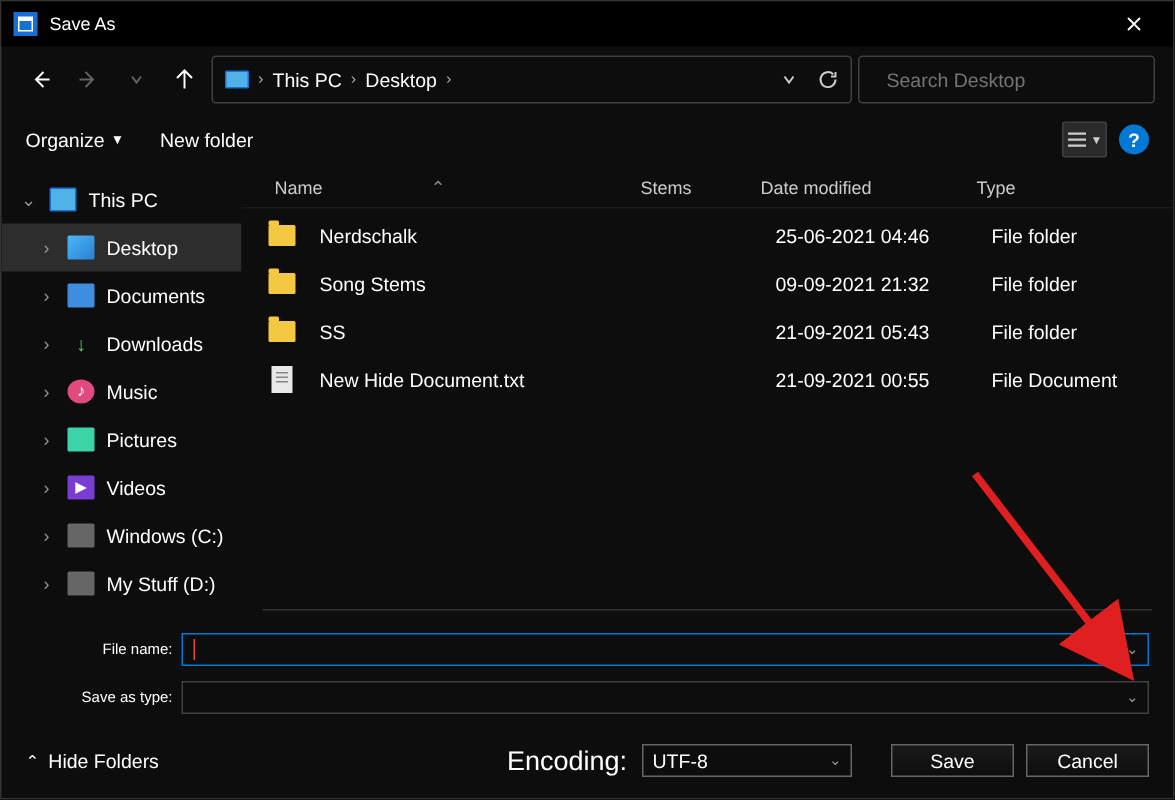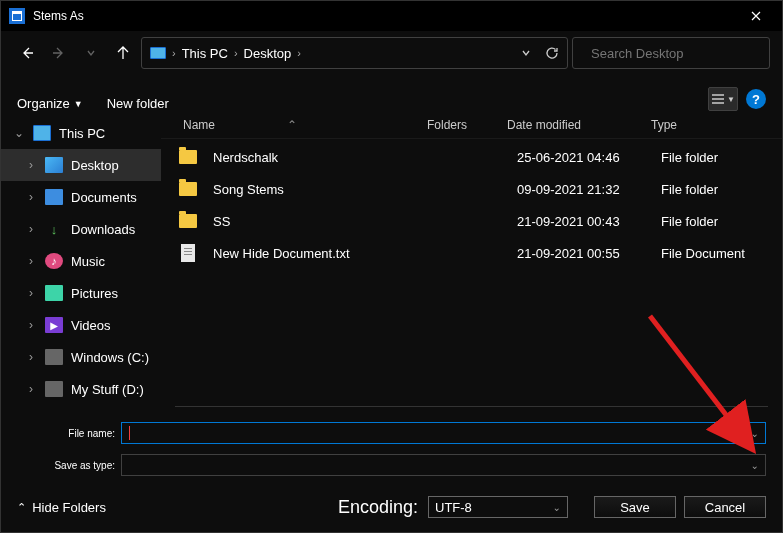--- a/index.html
+++ b/index.html
@@ -16,21 +16,21 @@
 .navbar { display: flex; align-items: center; height: 44px; padding: 6px 12px; gap: 4px; }
 .nav-btn { width: 28px; height: 28px; display: flex; align-items: center; justify-content: center; cursor: pointer; border-radius: 2px; }
 .nav-btn.disabled { opacity: 0.35; }
 .breadcrumb-bar { flex: 1; display: flex; align-items: center; border: 1px solid #404040; height: 32px; padding: 0 8px; border-radius: 3px; gap: 6px; position: relative; }
 .bc-icon { width: 16px; height: 12px; background: #4fb3e8; border-radius: 1px; border: 1px solid #1a6fd4; }
 .bc-sep { color: #aaa; font-size: 11px; }
 .bc-end { position: absolute; right: 8px; display: flex; gap: 14px; align-items: center;}
 .search-box { width: 198px; border: 1px solid #404040; height: 32px; display: flex; align-items: center; padding: 0 10px; border-radius: 3px; gap: 8px; }
 .search-box input { background: transparent; border: none; color: #888; font-size: 13px; flex: 1; outline: none; }
 
-.toolbar { display: flex; align-items: flex-end; height: 36px; padding: 0 16px; gap: 24px; }
+.toolbar { display: flex; align-items: center; height: 36px; padding: 0 16px; gap: 24px; }
 .tb-btn { font-size: 13px; cursor: pointer; display: flex; align-items: center; gap: 4px; }
 .tb-right { margin-left: auto; display: flex; gap: 8px; align-items: center; }
 .view-btn { width: 30px; height: 24px; border: 1px solid #404040; background: #2a2a2a; display: flex; align-items: center; justify-content: center; gap: 2px; border-radius: 2px;}
 .help-btn { width: 20px; height: 20px; background: #0078d4; border-radius: 50%; display: flex; align-items: center; justify-content: center; font-size: 13px; font-weight: bold; }
 
 .content { display: flex; height: 301px; }
 .sidebar { width: 160px; padding: 6px 0; overflow-y: auto; }
 .sb-item { display: flex; align-items: center; height: 32px; padding: 0 6px 0 12px; gap: 8px; font-size: 13px; cursor: pointer; }
 .sb-item.selected { background: #2d2d2d; }
 .sb-item.child { padding-left: 24px; }
@@ -79,21 +79,21 @@
 .arrow-annotation { position: absolute; top: 306px; left: 640px; pointer-events: none; }
 .arrow-annotation svg { width: 140px; height: 160px; }
 </style>
 </head>
 <body>
 
 <div class="window">
 
   <div class="titlebar">
     <div class="titlebar-icon"></div>
-    <div class="titlebar-title">Stems As</div>
+    <div class="titlebar-title">Save As</div>
     <div class="titlebar-close">
       <svg viewBox="0 0 10 10">
           <path d="M1 1 L9 9 M9 1 L1 9" stroke="#fff" stroke-width="1.2"></path>
         </svg>
     </div>
   </div>
 
   <div class="navbar">
     <div class="nav-btn">
         <svg width="14" height="14" viewBox="0 0 14 14">
@@ -202,21 +202,21 @@
       <div class="sb-item child">
           <span class="chev">›</span>
           <div class="sb-icon i-drive"></div>
           <span>My Stuff (D:)</span>
         </div>
     </div>
 
     <div class="filelist">
       <div class="fl-header">
         <div class="fl-col-name"><span>Name</span><span class="sort-ind">⌃</span></div>
-        <div class="fl-col-status">Folders</div>
+        <div class="fl-col-status">Stems</div>
         <div class="fl-col-date">Date modified</div>
         <div class="fl-col-type">Type</div>
       </div>
       <div class="fl-rows" id="file-rows">
           <div class="fl-row">
             <div class="file-icon i-folder"></div>
     <div class="fl-col-name" style="width:228px">Nerdschalk</div>
     <div class="fl-col-status"></div>
     <div class="fl-col-date">25-06-2021 04:46</div>
     <div class="fl-col-type">File folder</div>
@@ -225,21 +225,21 @@
             <div class="file-icon i-folder"></div>
     <div class="fl-col-name" style="width:228px">Song Stems</div>
     <div class="fl-col-status"></div>
     <div class="fl-col-date">09-09-2021 21:32</div>
     <div class="fl-col-type">File folder</div>
           </div>
           <div class="fl-row">
             <div class="file-icon i-folder"></div>
     <div class="fl-col-name" style="width:228px">SS</div>
     <div class="fl-col-status"></div>
-    <div class="fl-col-date">21-09-2021 00:43</div>
+    <div class="fl-col-date">21-09-2021 05:43</div>
     <div class="fl-col-type">File folder</div>
           </div>
           <div class="fl-row">
             <div class="file-icon i-txt"></div>
     <div class="fl-col-name" style="width:228px">New Hide Document.txt</div>
     <div class="fl-col-status"></div>
     <div class="fl-col-date">21-09-2021 00:55</div>
     <div class="fl-col-type">File Document</div>
           </div>
         </div>

